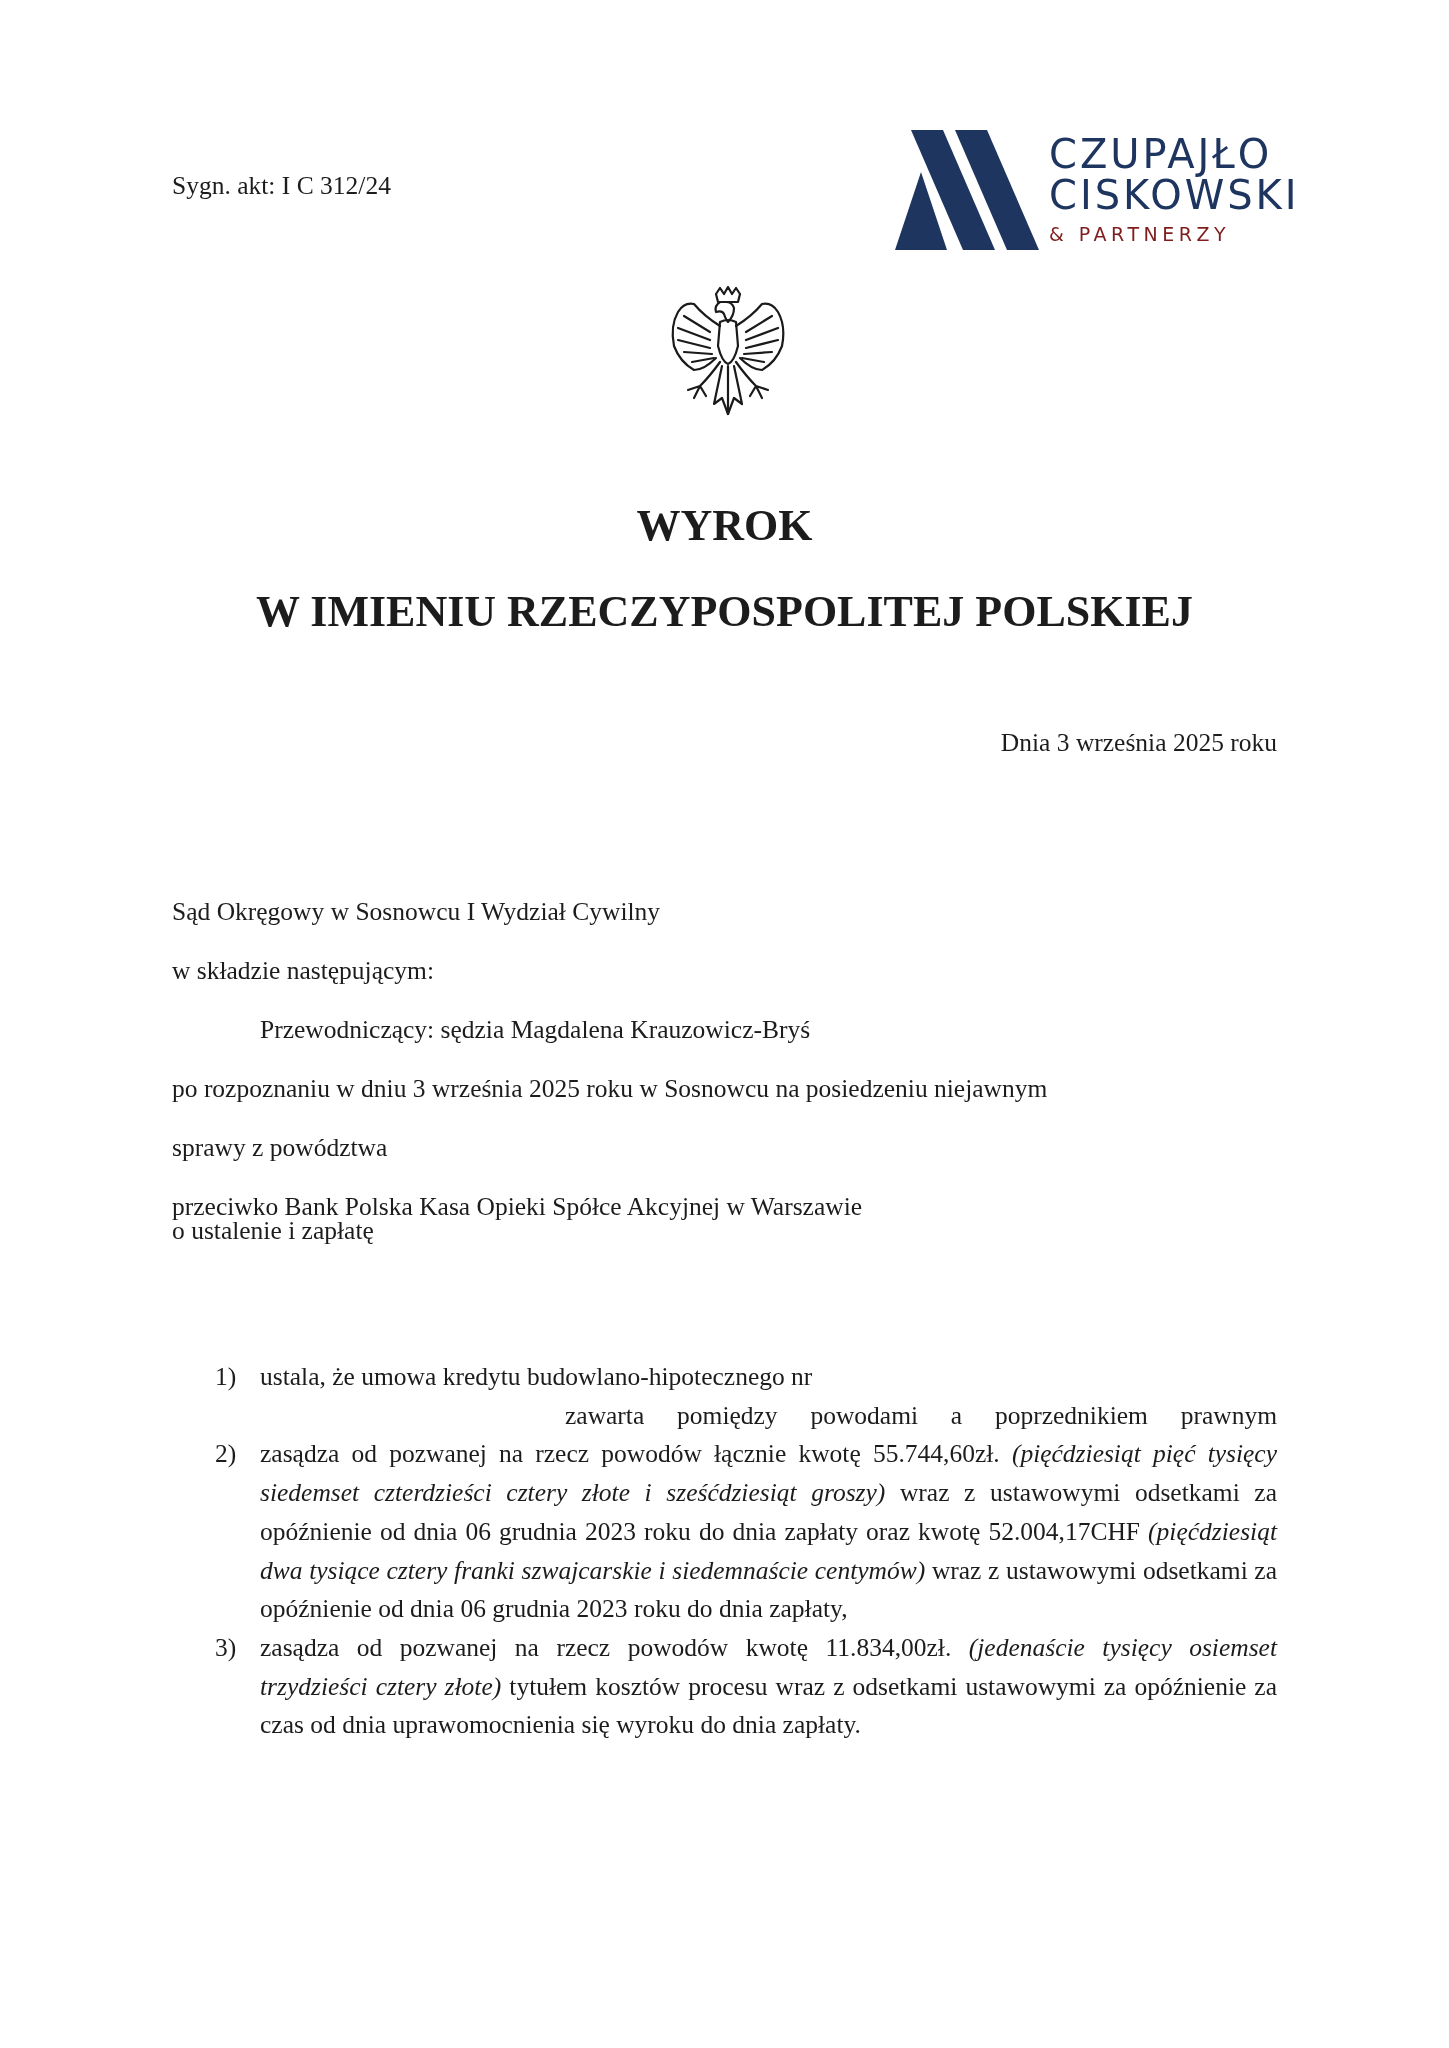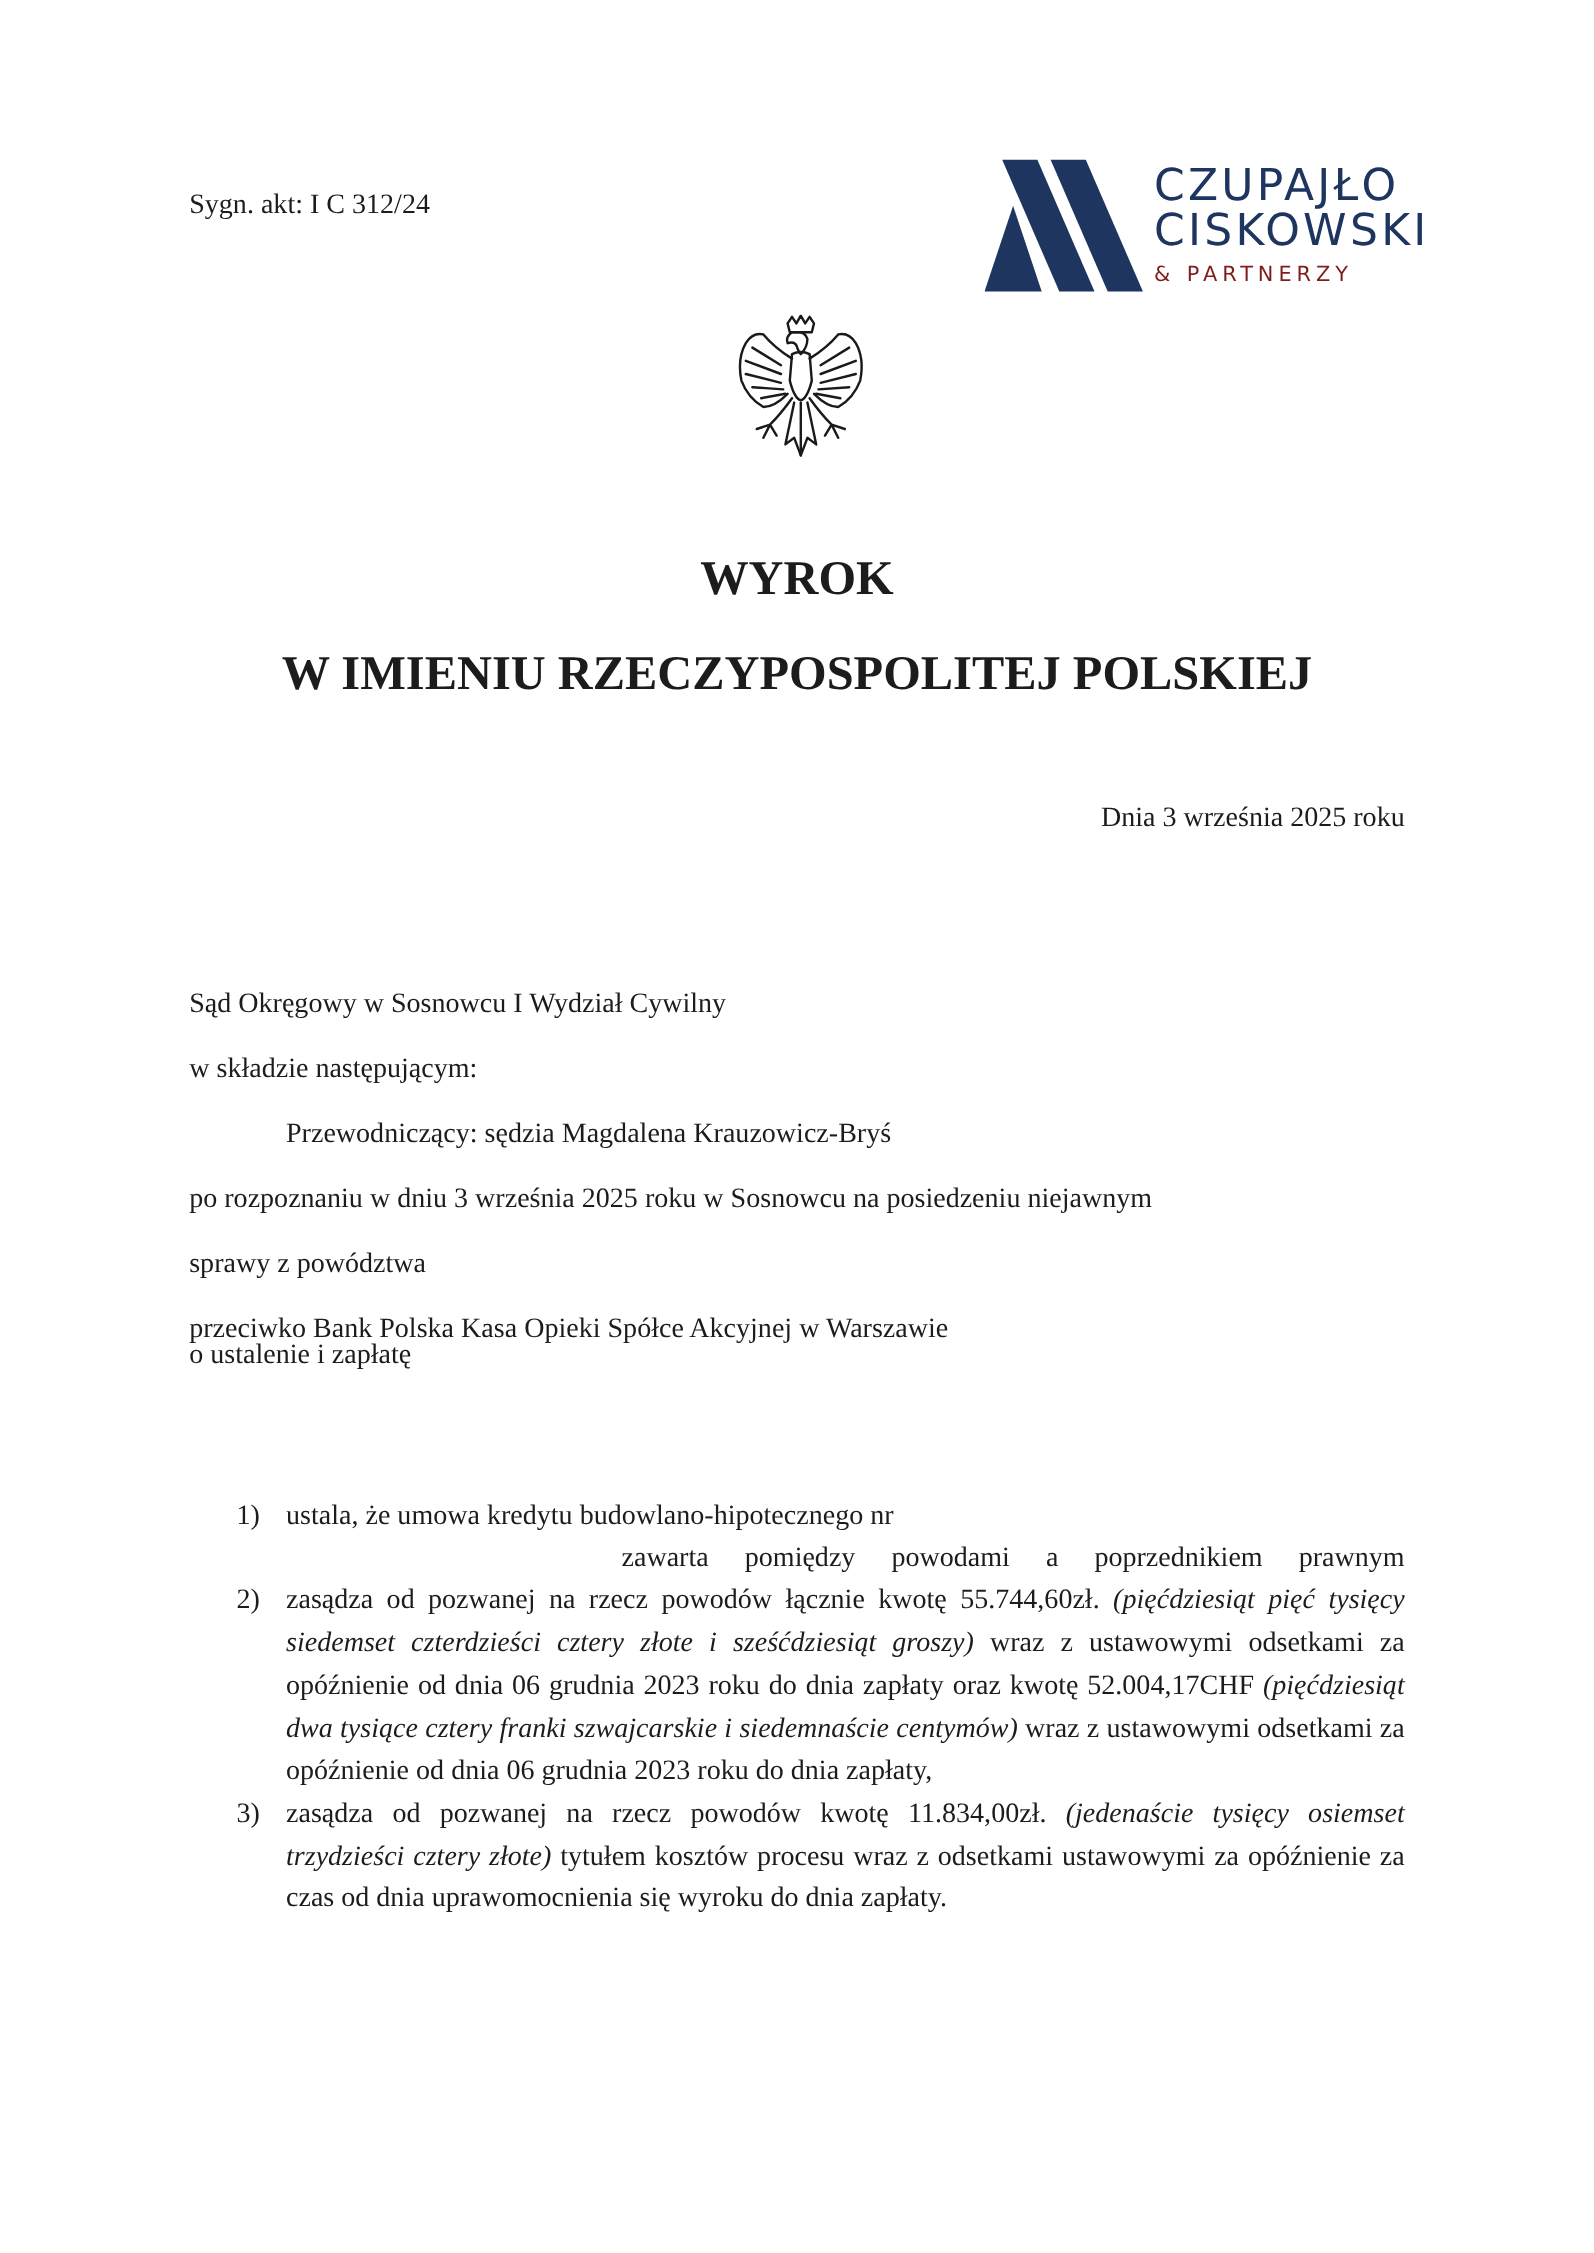--- a/index.html
+++ b/index.html
@@ -2,21 +2,21 @@
 <html><head>
 <meta charset="utf-8">
 <style>
   html, body { margin: 0; padding: 0; background: #ffffff; }
   body { width: 1449px; height: 2048px; position: relative; overflow: hidden;
          font-family: "Liberation Serif", serif; color: #1c1c1c; }
   .abs { position: absolute; white-space: nowrap; }
 
   
   .case-ref { left: 172px; top: 171px; font-size: 25.5px; }
-  .logo { position: absolute; left: 895px; top: 145px; width: 460px; height: 130px; text-decoration: underline; }
+  .logo { position: absolute; left: 895px; top: 130px; width: 460px; height: 130px; text-decoration: underline; }
   .logo-mark { position: absolute; left: 0; top: 0; width: 145px; height: 122px; }
   .logo-line { position: absolute; left: 154px; font-family: "DejaVu Sans", sans-serif;
                color: #1e3560; letter-spacing: 3px; white-space: nowrap; }
   .logo-l1 { top: 2px; font-size: 40px; line-height: 44px; font-weight: normal; }
   .logo-l2 { top: 43px; font-size: 40px; line-height: 44px; }
   .logo-l3 { top: 93px; font-size: 19px; line-height: 22px; color: #7f1d1d; letter-spacing: 4.5px; }
 
   .emblem { position: absolute; left: 664px; top: 286px; width: 128px; height: 140px; }
 
   

